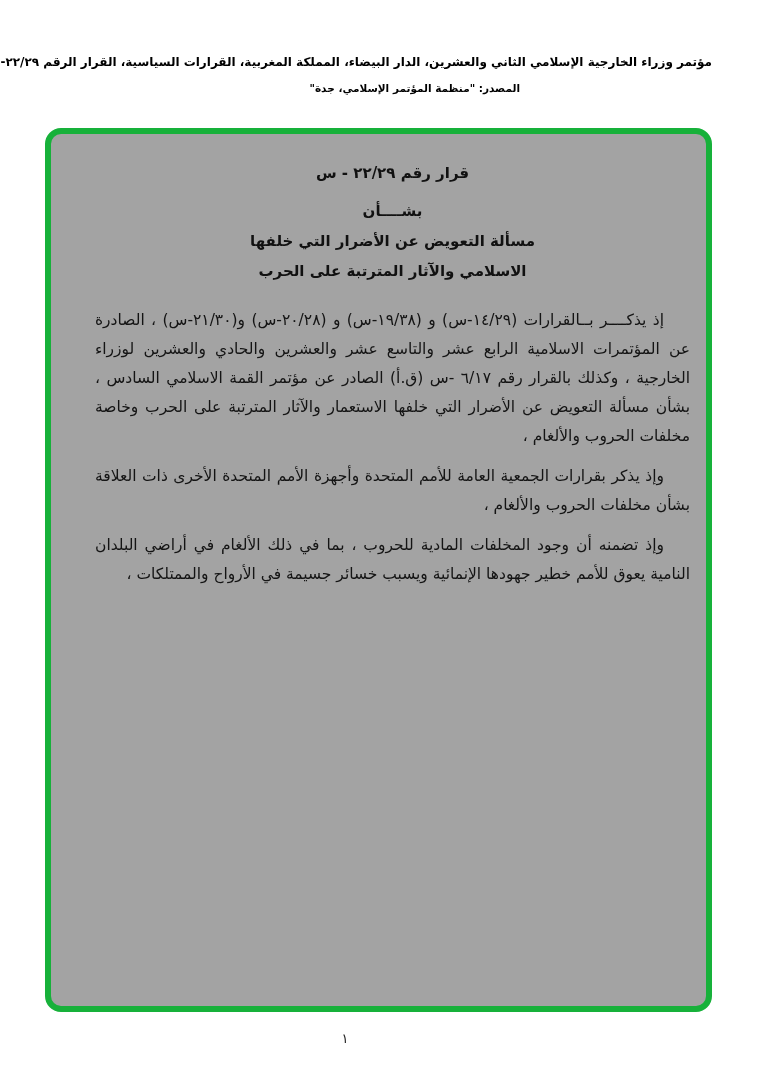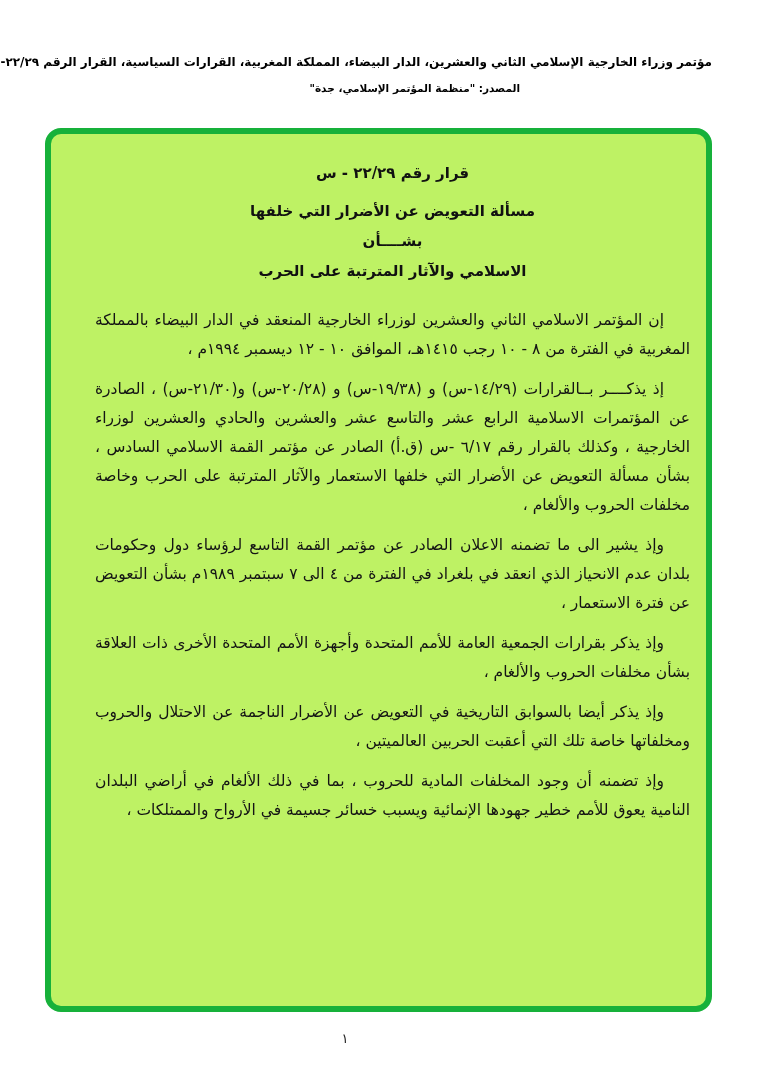--- a/index.html
+++ b/index.html
@@ -18,21 +18,21 @@
   .hdr2{
     position:absolute;top:82px;right:238px;
     direction:rtl;text-align:right;
     font-size:10.5px;font-weight:bold;color:#000;
     white-space:nowrap;
   }
   .frame{
     position:absolute;left:45px;top:128px;
     width:667px;height:884px;box-sizing:border-box;
     border:6px solid #17b13a;border-radius:16px;
-    overflow:hidden;background:#bef264;
+    overflow:hidden;background:#a3a3a3;
   }
   .content{
     direction:rtl;
     padding:24px 16px 0 44px;
   }
   .title-block{
     text-align:center;font-weight:bold;
     font-size:15px;line-height:30px;color:#111;
   }
   .title-line-1{margin-bottom:8px;}
@@ -55,30 +55,27 @@
 <body>
 
 <div class="hdr1">مؤتمر وزراء الخارجية الإسلامي الثاني والعشرين، الدار البيضاء، المملكة المغربية، القرارات السياسية، القرار الرقم ٢٢/٢٩-س</div>
 <div class="hdr2">المصدر: "منظمة المؤتمر الإسلامي، جدة"</div>
 
 <div class="frame" style="border-color: rgb(23, 177, 58);">
   <div class="content">
 
     <div class="title-block">
       <div class="title-line-1">قرار رقم ٢٢/٢٩ - س</div>
+      <div>بشــــأن</div>
       <div>مسألة التعويض عن الأضرار التي خلفها</div>
-      <div>بشــــأن</div>
       <div>الاسلامي والآثار المترتبة على الحرب</div>
     </div>
 
     <div class="body-text">
-      <p><b></b> <span>إن المؤتمر الاسلامي الثاني والعشرين لوزراء الخارجية المنعقد في الدار البيضاء بالمملكة المغربية في الفترة من ٨ - ١٠ رجب ١٤١٥هـ، الموافق ١٠ - ١٢ ديسمبر ١٩٩٤م ،</span></p>
       <p><b>إذ يذكــــر</b> <span>بــالقرارات (١٤/٢٩-س) و (١٩/٣٨-س) و (٢٠/٢٨-س) و(٢١/٣٠-س) ، الصادرة عن المؤتمرات الاسلامية الرابع عشر والتاسع عشر والعشرين والحادي والعشرين لوزراء الخارجية ، وكذلك بالقرار رقم ٦/١٧ -س (ق.أ) الصادر عن مؤتمر القمة الاسلامي السادس ، بشأن مسألة التعويض عن الأضرار التي خلفها الاستعمار والآثار المترتبة على الحرب وخاصة مخلفات الحروب والألغام ،</span></p>
-      <p><b>وإذ يشير</b> <span>الى ما تضمنه الاعلان الصادر عن مؤتمر القمة التاسع لرؤساء دول وحكومات بلدان عدم الانحياز الذي انعقد في بلغراد في الفترة من ٤ الى ٧ سبتمبر ١٩٨٩م بشأن التعويض عن فترة الاستعمار ،</span></p>
       <p><b>وإذ يذكر</b> <span>بقرارات الجمعية العامة للأمم المتحدة وأجهزة الأمم المتحدة الأخرى ذات العلاقة بشأن مخلفات الحروب والألغام ،</span></p>
-      <p><b>وإذ يذكر</b> <span>أيضا بالسوابق التاريخية في التعويض عن الأضرار الناجمة عن الاحتلال والحروب ومخلفاتها خاصة تلك التي أعقبت الحربين العالميتين ،</span></p>
       <p><b>وإذ تضمنه</b> <span>أن وجود المخلفات المادية للحروب ، بما في ذلك الألغام في أراضي البلدان النامية يعوق للأمم خطير جهودها الإنمائية ويسبب خسائر جسيمة في الأرواح والممتلكات ،</span></p>
     </div>
 
   </div>
 </div>
 
 <div class="page-num">١</div>
 
 </body></html>

